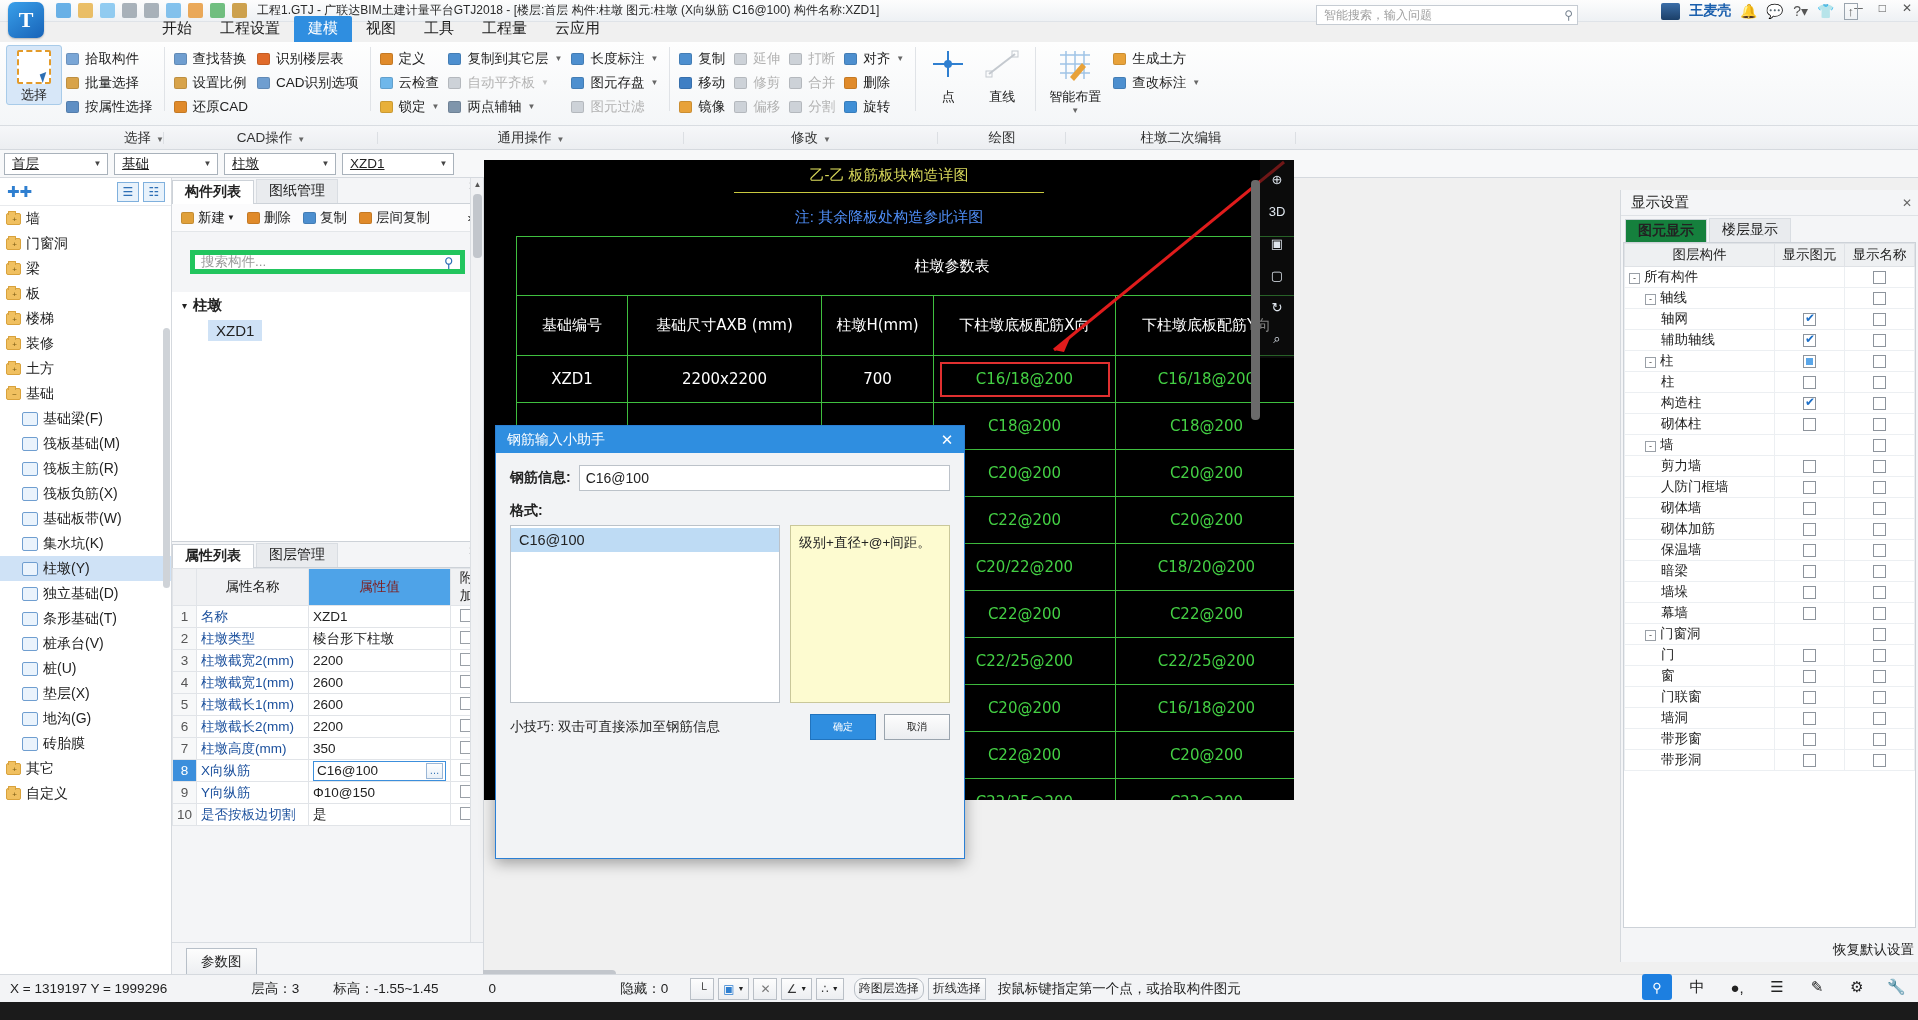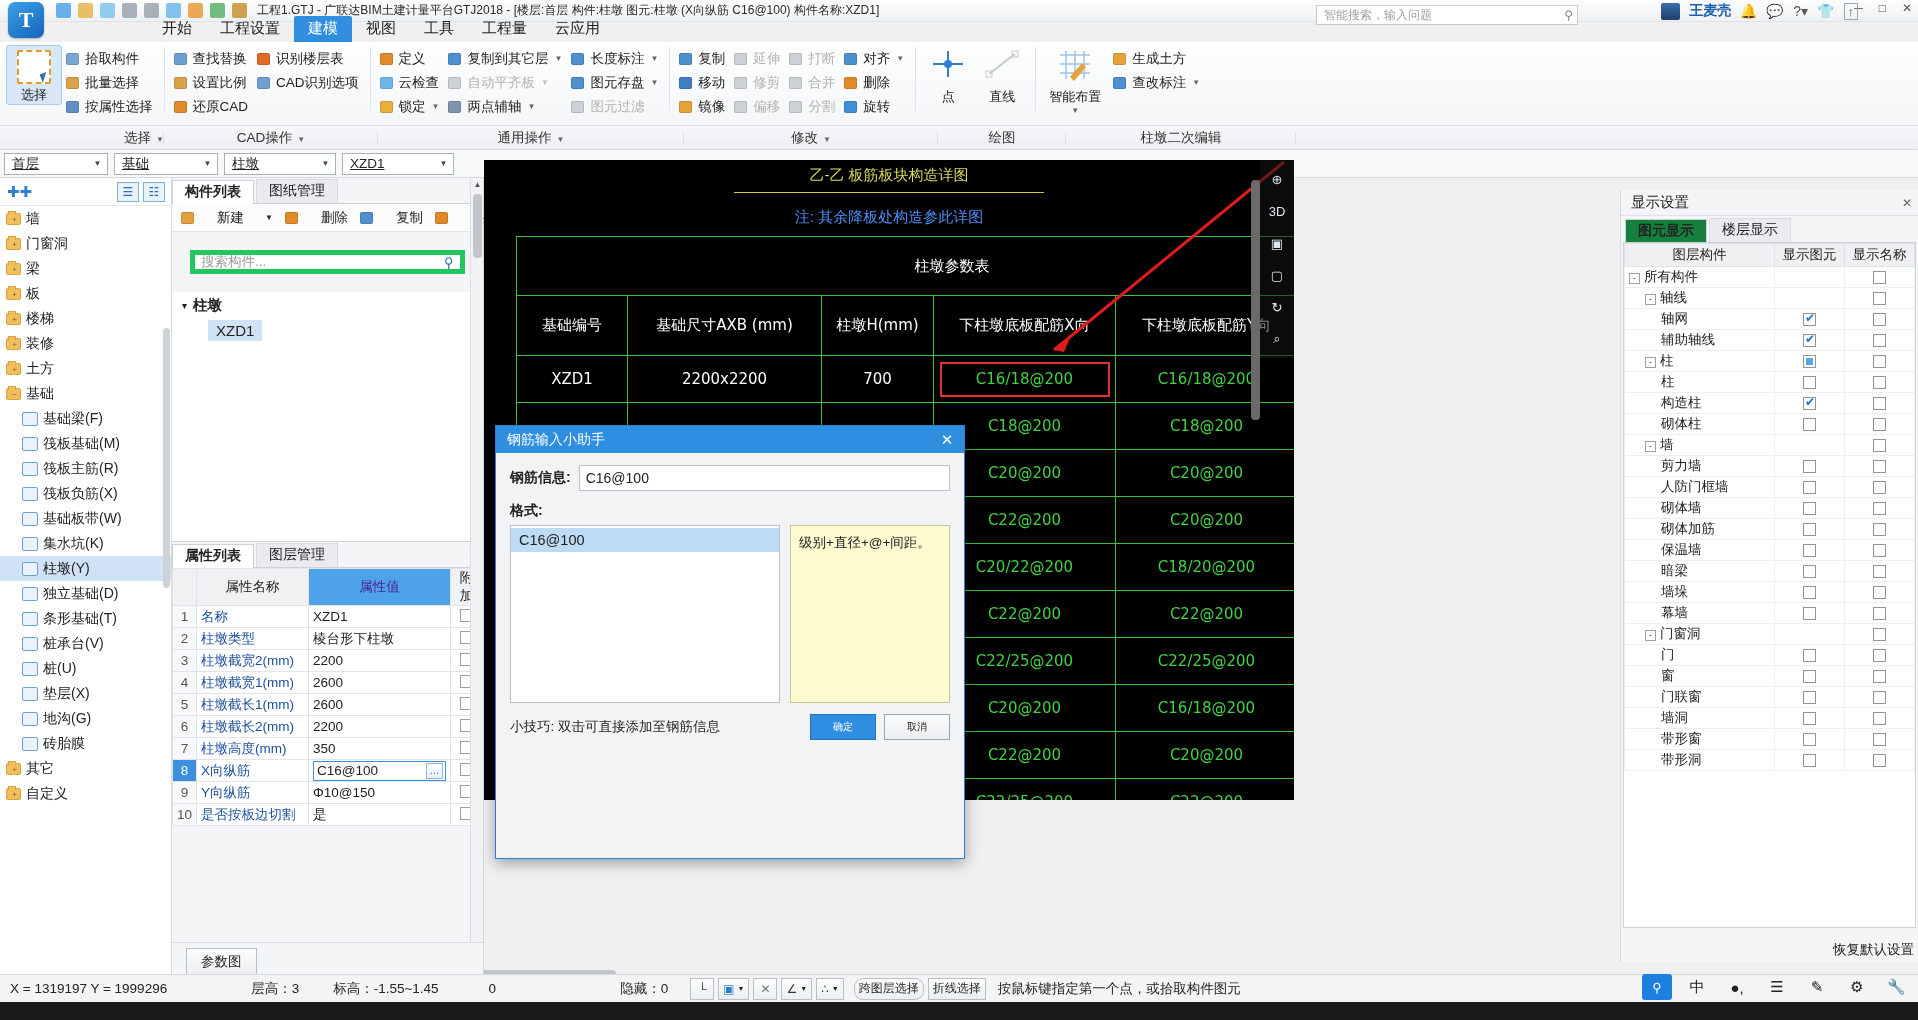--- a/index.html
+++ b/index.html
@@ -123,35 +123,35 @@
   .cpanel {
     position:absolute; left:172px; top:178px; width:312px; bottom:40px;
     background:#f4f5f7; border-right:1px solid #d5d9de;
   }
   .panel-close { position:absolute; right:5px; top:1px; font-size:12px; color:#777; cursor:default; }
   .ptabs { display:flex; align-items:flex-end; height:26px; padding-top:8px; border-bottom:1px solid #cdd2d8; background:#f4f5f7; }
   .ptab { padding:2px 12px 3px; font-size:14px; border:1px solid transparent; border-bottom:none; }
   .ptab.on { background:#fff; border-color:#cdd2d8; font-weight:bold; position:relative; top:1px; }
   .ptab:not(.on) { background:#e9ebee; border-color:#d9dde2; margin-left:2px; }
   .ptoolbar { display:flex; align-items:center; height:28px; gap:3px; padding:0 4px; background:#fbfbfc; border-bottom:1px solid #e3e6e9; }
-  .ptool { display:flex; align-items:center; gap:21px; font-size:13.5px; padding:2px 4px; white-space:nowrap; cursor:default; }
+  .ptool { display:flex; align-items:center; gap:2px; font-size:13.5px; padding:2px 4px; white-space:nowrap; cursor:default; }
   .psearch {
     height:24px; background:#fff; border:5px solid #22c55e; margin:18px; display:flex; align-items:center;
     padding:0 6px; color:#9a9a9a; font-size:13.5px;
   }
   .clist { background:#fff; height:250px; border-bottom:1px solid #cdd2d8; position:relative; overflow:hidden; }
   .cgroup { display:flex; align-items:center; height:26px; padding-left:10px; font-size:14.5px; font-weight:bold; }
   .citem { display:inline-block; margin:2px 0 0 36px; padding:2px 8px; font-size:15px; background:#cfe2f6; }
 
   .prop-tabs { display:flex; align-items:flex-end; height:26px; padding-top:6px; background:#f4f5f7; border-bottom:1px solid #cdd2d8; }
   .ptable { background:#fff; font-size:13.5px; }
   .ptable table { border-collapse:collapse; width:100%; }
   .ptable th, .ptable td { border:1px solid #e1e4e8; height:22px; padding:0 4px; text-align:left; font-weight:normal; }
   .ptable th { background:#f0f1f3; text-align:center; font-size:13.5px; }
-  .ptable th.val { background:#4ea3e8; color:#4c1d95; }
+  .ptable th.val { background:#4ea3e8; color:#7f1d1d; }
   .ptable td.num { width:22px; text-align:center; color:#555; background:#f7f8f9; }
   .ptable td.nm { width:110px; color:#1a4f9c; }
   .ptable tr.sel td.num { background:#3c8fdc; color:#fff; }
   .ptable tr.sel td.nm { background:#fff; }
   .cellbox { display:flex; align-items:center; justify-content:space-between; border:1px solid #3c8fdc; background:#fff; height:20px; padding:0 2px 0 3px; }
   .ellipsisbtn { width:17px; height:16px; border:1px solid #9ab6d6; background:linear-gradient(#fdfefe,#e8f0f8); font-size:10px; text-align:center; line-height:14px; color:#2b6cb0; }
   .chk { width:13px; height:13px; border:1px solid #9aa0a7; background:#fff; display:inline-block; }
   .pbottom { position:absolute; left:0; bottom:0; width:100%; height:38px; background:#f4f5f7; border-top:1px solid #d9dde2; display:flex; align-items:center; padding-left:14px; }
   .pbtn { border:1px solid #b7bfc8; background:linear-gradient(#fdfdfd,#eceef1); padding:4px 14px; font-size:13.5px; }
   .vscrollbar { position:absolute; right:0; top:0; width:13px; bottom:0; background:#f1f2f4; border-left:1px solid #dcdfe3; }

